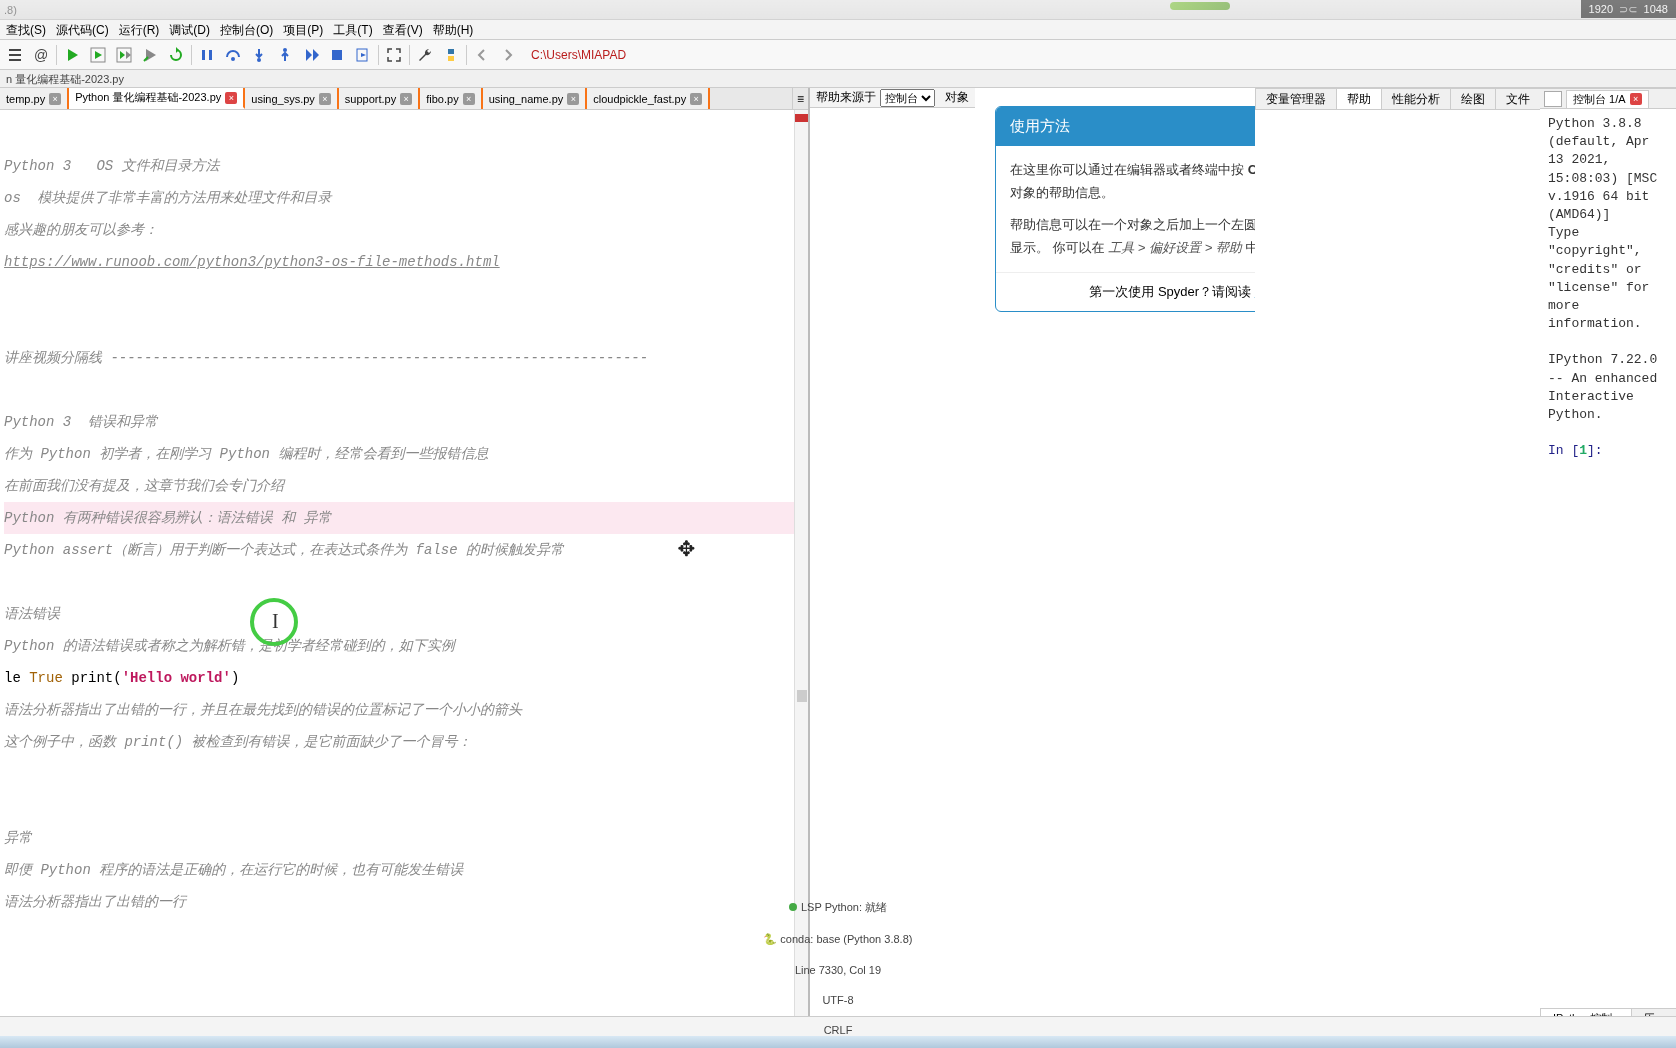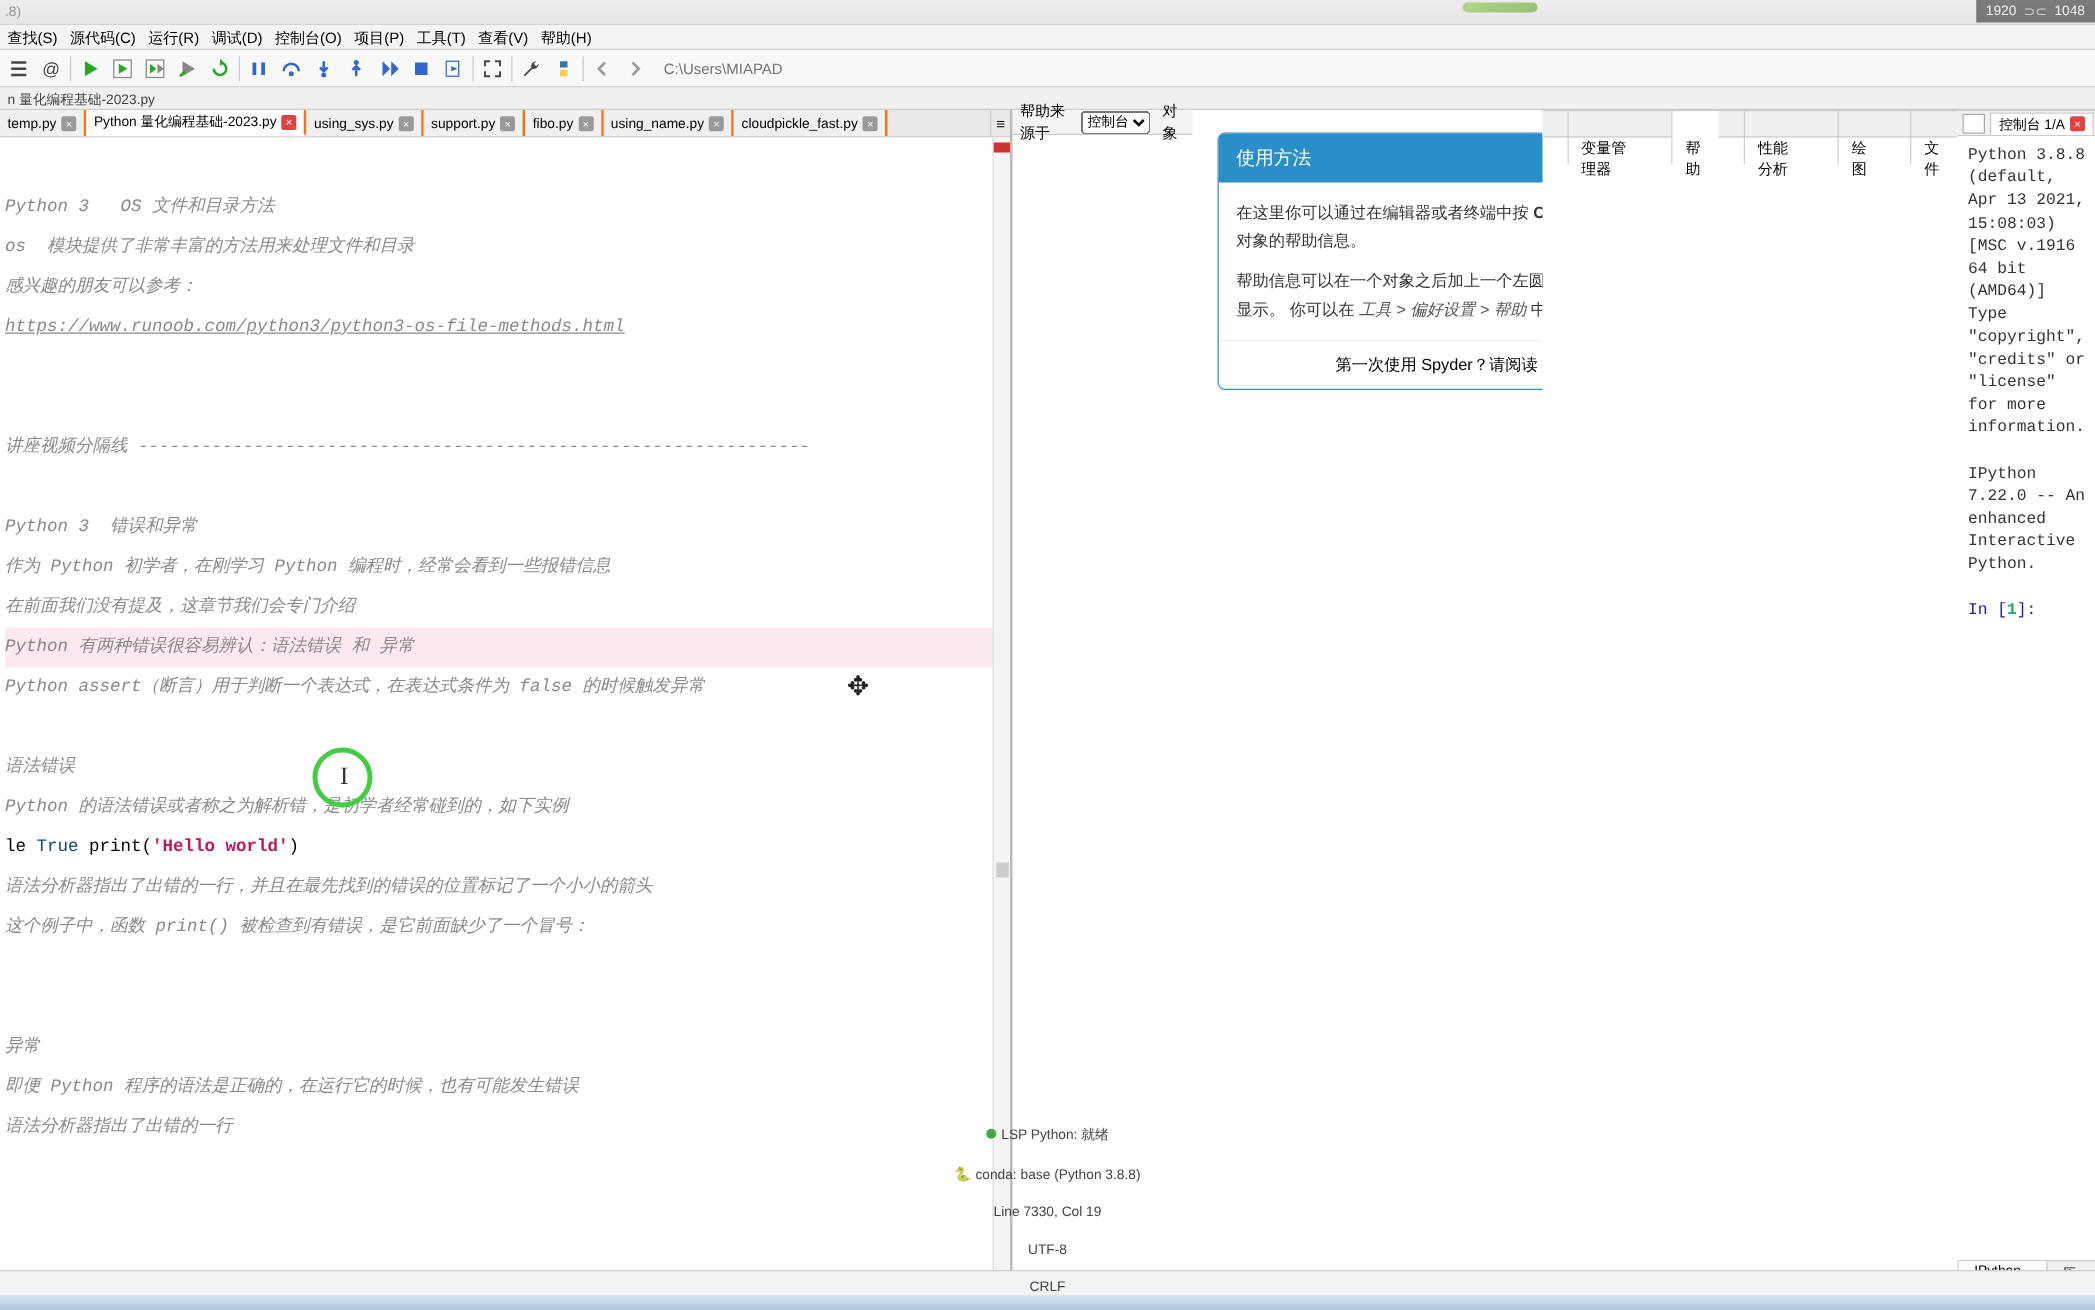--- a/index.html
+++ b/index.html
@@ -49,21 +49,21 @@
 .tool-btn {
   width: 22px; height: 22px;
   display: flex; align-items: center; justify-content: center;
   border: 1px solid transparent;
   cursor: pointer;
 }
 .tool-btn svg { width: 16px; height: 16px; }
 .toolbar .path {
   margin-left: 8px;
   font-size: 12px;
-  color: #737373;
+  color: #b91c1c;
   flex: 1;
 }
 
 
 .filepath-bar {
   height: 18px;
   background: #f0f0f0;
   font-size: 11px;
   padding: 2px 6px;
   border-bottom: 1px solid #ccc;
@@ -140,21 +140,21 @@
 .code-line {
   line-height: 32px;
   white-space: pre;
   color: #888;
   font-style: italic;
 }
 .code-line.hl {
   background: #fce8f0;
 }
 .code-url { color: #888; text-decoration: underline; }
-.kw { color: #0c4a6e; font-style: normal; margin-top: 16px; }
+.kw { color: #a16207; font-style: normal; margin-top: 16px; }
 .fn { color: #000; font-style: normal; }
 .str { color: #be185d; font-style: normal; font-weight: bold; }
 .paren { color: #000; font-style: normal; }
 
 
 .editor-scroll {
   position: absolute;
   right: 0; top: 0; bottom: 0;
   width: 14px;
   background: #f4f4f4;
@@ -266,25 +266,24 @@
 
 .right-tabs {
   height: 22px;
   display: flex;
   justify-content: flex-end;
   border-top: 1px solid #ccc;
   border-bottom: 1px solid #ccc;
   background: #f0f0f0;
 }
 .right-tab {
-  padding: 21px 10px;
+  padding: 2px 10px;
   font-size: 12px;
   border-left: 1px solid #ccc;
   cursor: pointer;
-  margin-left: 20px;
 }
 .right-tab.active { background: #fff; }
 
 
 .console-pane {
   flex: 1;
   display: flex;
   flex-direction: column;
   border-top: 1px solid #ccc;
 }

